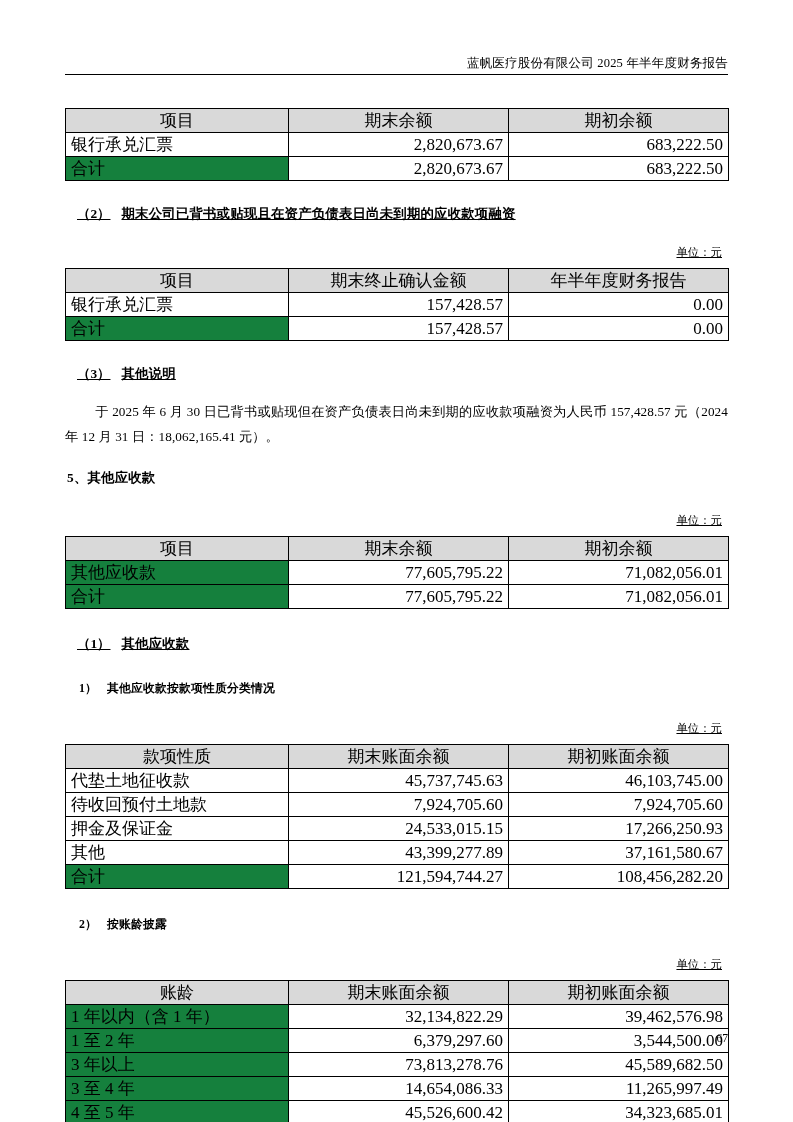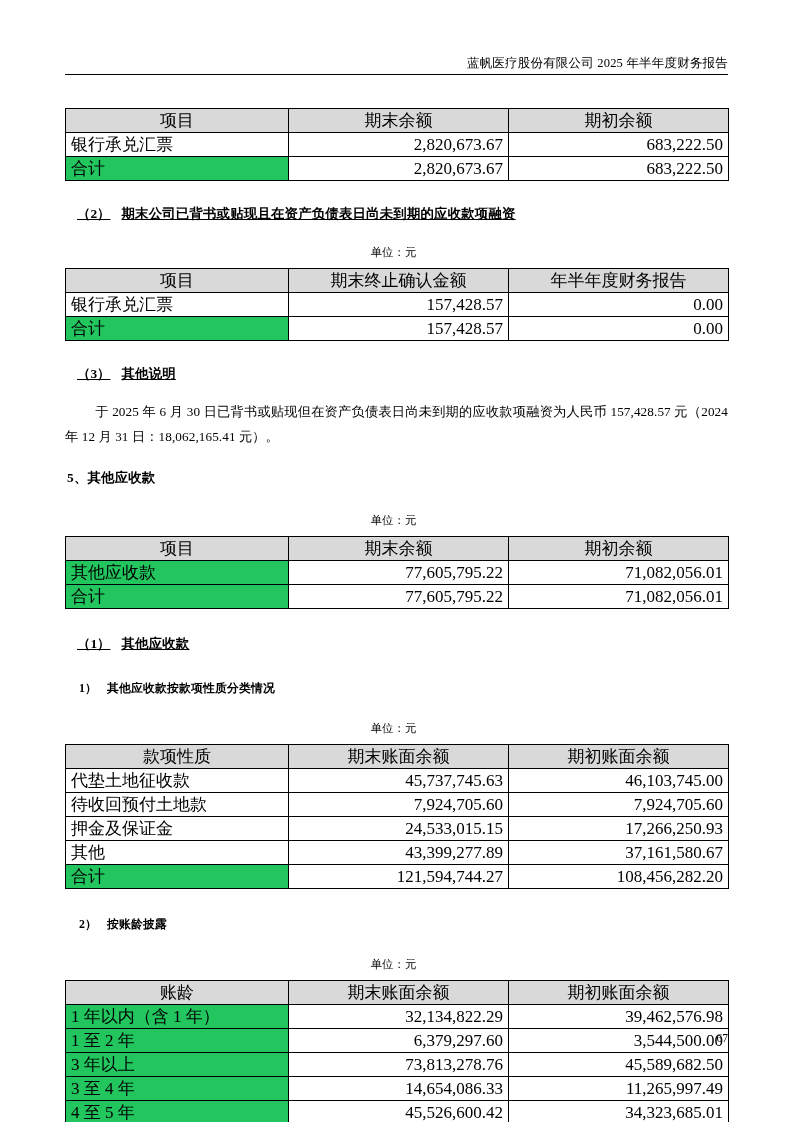--- a/index.html
+++ b/index.html
@@ -72,21 +72,21 @@
     height: 21px;
   }
   table.fin td.lbl {
     text-align: left;
     height: 19px;
   }
   table.fin td.num {
     text-align: right;
     height: 19px;
   }
-  td.shade { background: #22c55e; }
+  td.shade { background: #15803d; }
   td.indent { padding-left: 17px; }
   tr.tall td { height: 25px; }
   tr.aging td { height: 28px; }
   .col1 { width: 223px; }
   .col2 { width: 220px; }
   .col3 { width: 220px; }
   
   .h-paren {
     font-size: 13.4px;
     font-weight: bold;
@@ -110,24 +110,25 @@
     font-size: 11.8px;
     font-weight: bold;
     font-family: "Liberation Serif", "DejaVu Serif", serif;
     margin: 2px;
     padding-left: 12px;
     letter-spacing: 0.2px;
   }
   .h-sub .gap { display: inline-block; width: 10px; }
   
   .unit {
-    text-align: center;
+    text-align: right;
     font-size: 11.4px;
     font-family: "Liberation Serif", "DejaVu Serif", serif;
     padding-right: 6px;
+    text-decoration: underline;
   }
   .para {
     font-size: 13.2px;
     line-height: 25px;
     font-family: "Liberation Serif", "DejaVu Serif", serif;
     text-align: justify;
     letter-spacing: 0.1px;
   }
   .para .ind { display: inline-block; width: 30px; }
   .sp-8  { height: 8px; }

